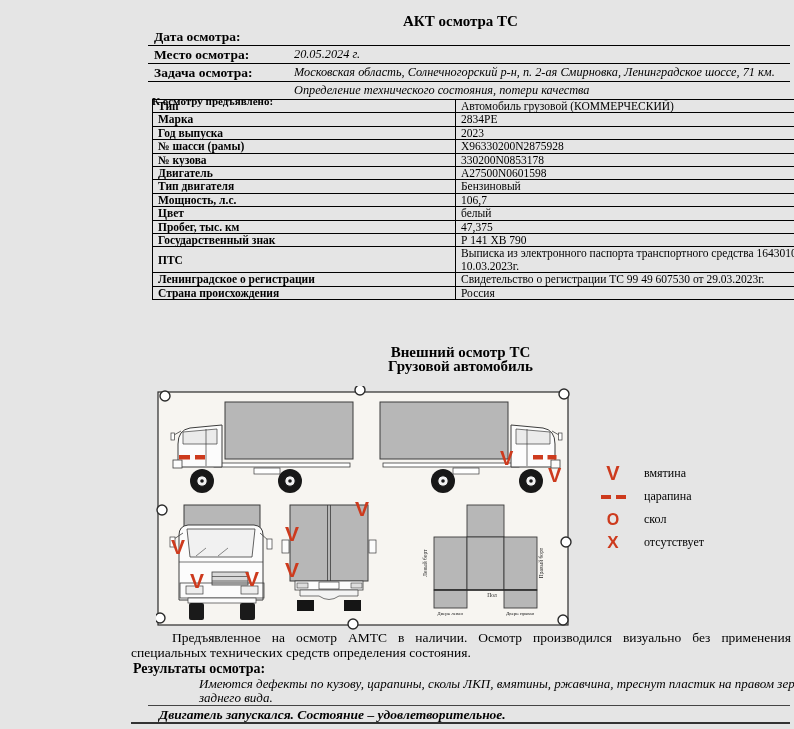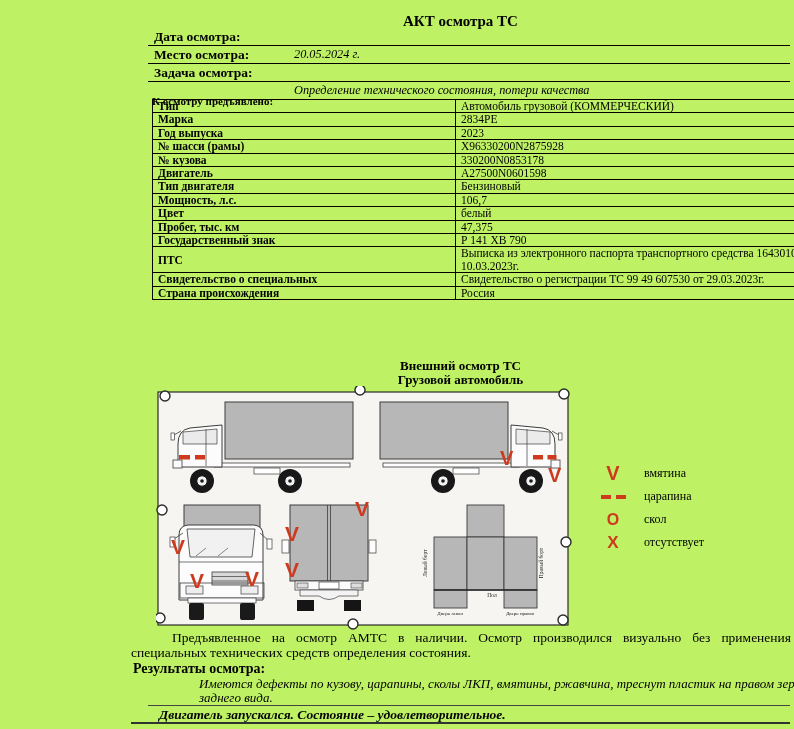--- a/index.html
+++ b/index.html
@@ -1,35 +1,35 @@
 <!DOCTYPE html>
 <html><head>
 <meta charset="utf-8">
 <style>
   html,body{margin:0;padding:0;background:#ffffff;}
-  .page{position:relative;width:794px;height:729px;background:#bef264;
+  .page{position:relative;width:794px;height:729px;background:#e5e5e5;
         font-family:"Liberation Serif",serif;color:#000;overflow:hidden;}
 
   .doc-title{position:absolute;top:13px;left:131px;width:659px;text-align:center;
              font-weight:bold;font-size:15px;}
 
   .hdr{position:absolute;top:28px;left:148px;width:642px;}
   .hdr-row{display:flex;align-items:center;border-bottom:1px solid #000;height:17px;}
   .hdr-label{width:138px;font-weight:bold;font-size:13.5px;padding-left:6px;flex:0 0 auto;}
   .hdr-value{font-style:italic;font-size:12.3px;padding-left:2px;white-space:nowrap;margin-top:35px;}
 
   .presented{position:absolute;top:95px;left:152px;font-weight:bold;font-size:11px;}
 
   .vtable{position:absolute;top:99px;left:152px;width:763px;border-collapse:collapse;}
   .vtable td{border:1px solid #000;font-size:11.5px;line-height:12.4px;
              padding:0 5px;vertical-align:middle;}
   .vtable td.lbl{font-weight:bold;width:292px;}
 
   .insp-head{position:absolute;top:345px;left:131px;width:659px;text-align:center;
-             font-weight:bold;font-size:13px;line-height:14px;margin-top:14px;}
+             font-weight:bold;font-size:15px;line-height:14px;}
 
   .diagram-svg{position:absolute;left:156px;top:386px;}
   .diagram-svg text.mark{font-family:"Liberation Sans",sans-serif;font-weight:bold;fill:#cd3a1d;}
   .diagram-svg text.boxlabel{font-family:"Liberation Serif",serif;fill:#222;}
 
   .legend{position:absolute;left:598px;top:462px;}
   .legend-row{display:flex;align-items:center;height:23px;}
   .legend-sym{width:30px;display:flex;justify-content:center;align-items:center;
               color:#cd3a1d;font-family:"Liberation Sans",sans-serif;font-weight:bold;}
   .legend-sym.v{font-size:20px;}
@@ -56,20 +56,21 @@
 
   <div class="doc-title">АКТ осмотра ТС</div>
 
   <div class="hdr">
     <div class="hdr-row">
       <span class="hdr-label">Дата осмотра:</span>
       <span class="hdr-value">20.05.2024 г.</span>
     </div>
     <div class="hdr-row">
       <span class="hdr-label">Место осмотра:</span>
+      <span class="hdr-value">Московская область, Солнечногорский р-н, п. 2-ая Смирновка, Ленинградское шоссе, 71 км.</span>
     </div>
     <div class="hdr-row">
       <span class="hdr-label">Задача осмотра:</span>
       <span class="hdr-value">Определение технического состояния, потери качества</span>
     </div>
   </div>
 
   <div class="presented">К осмотру предъявлено:</div>
 
   <table class="vtable">
@@ -116,21 +117,21 @@
         </tr>
       <tr>
           <td class="lbl">Государственный знак</td>
           <td>Р 141 ХВ 790</td>
         </tr>
       <tr>
           <td class="lbl">ПТС</td>
           <td>Выписка из электронного паспорта транспортного средства 164301058319684 от 10.03.2023г.</td>
         </tr>
       <tr>
-          <td class="lbl">Свидетельство о специальных</td>
+          <td class="lbl">Ленинградское о регистрации</td>
           <td>Свидетельство о регистрации ТС 99 49 607530 от 29.03.2023г.</td>
         </tr>
       <tr>
           <td class="lbl">Страна происхождения</td>
           <td>Россия</td>
         </tr>
     </tbody>
   </table>
 
   <div class="insp-head">

